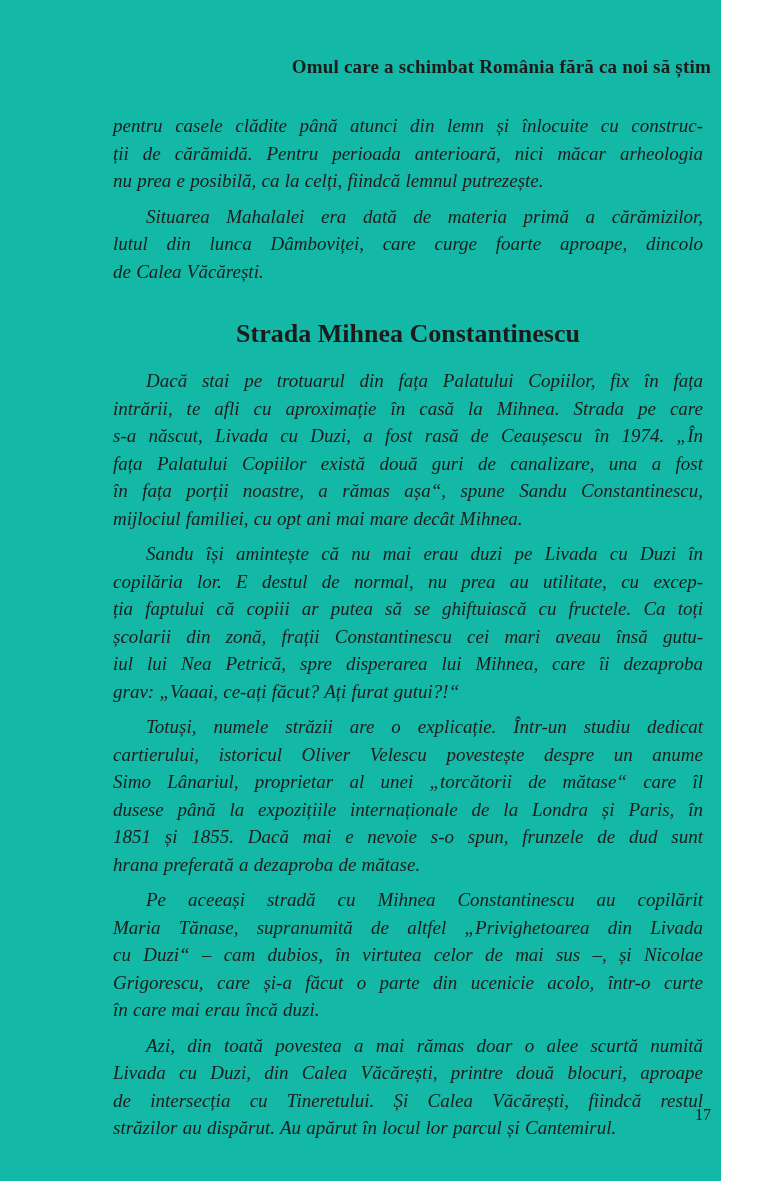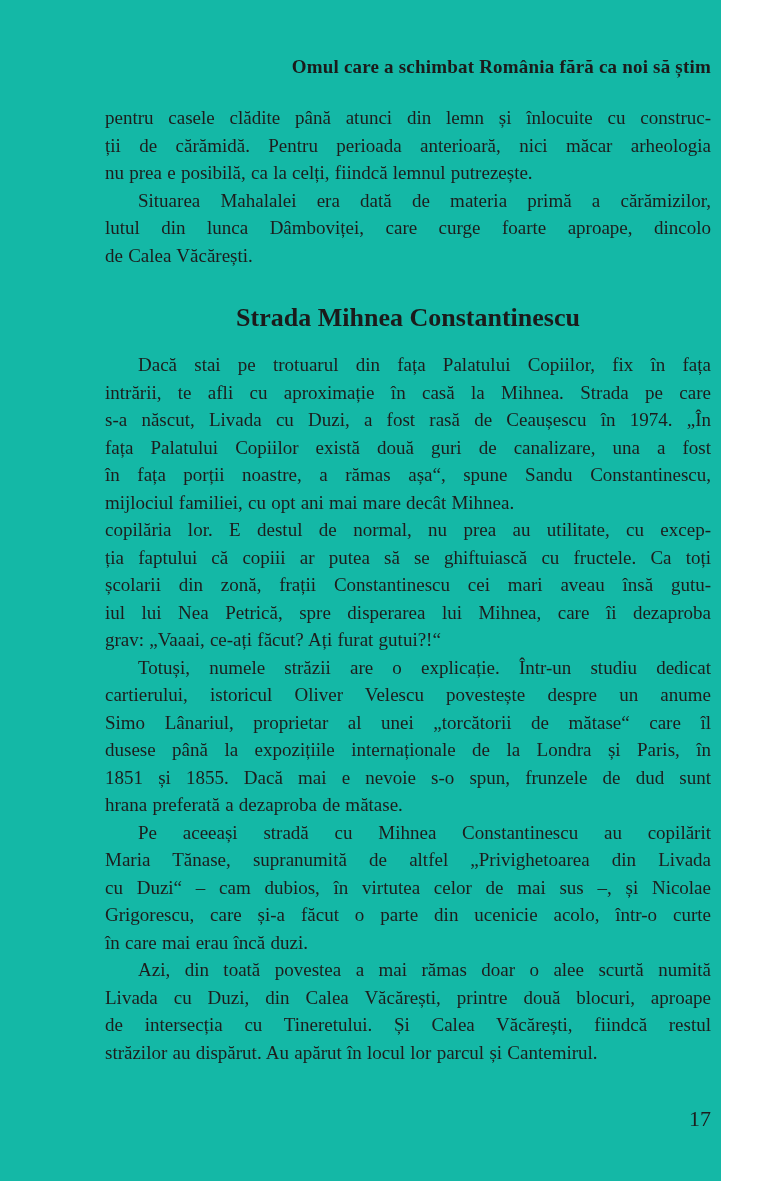--- a/index.html
+++ b/index.html
@@ -28,22 +28,23 @@
     letter-spacing: 0.2px;
     color: #1b1b1b;
   }
   .content {
     position: absolute;
     top: 104px;
     left: 105px;
     width: 606px;
   }
   .para {
-    margin: 0;
+    margin: 8px;
     padding: 0;
+    font-style: italic;
   }
   .line {
     font-size: 19px;
     line-height: 27.5px;
     text-align: justify;
     text-align-last: justify;
     word-spacing: 0.5px;
     color: #1d1d1d;
   }
   .line.last {
@@ -59,21 +60,21 @@
     font-weight: 700;
     color: #1b1b1b;
     text-align: center;
   }
   .page-number {
     position: absolute;
     top: 1106px;
     left: 105px;
     width: 606px;
     text-align: right;
-    font-size: 22px;
+    font-size: 16px;
     color: #1d1d1d;
   }
 </style>
 </head>
 <body>
 
 <div class="page">
 
   <div class="running-head">Omul care a schimbat România fără ca noi să știm</div>
 
@@ -96,20 +97,21 @@
     <div class="para">
       <div class="line first-indent">Dacă stai pe trotuarul din fața Palatului Copiilor, fix în fața</div>
       <div class="line">intrării, te afli cu aproximație în casă la Mihnea. Strada pe care</div>
       <div class="line">s-a născut, Livada cu Duzi, a fost rasă de Ceaușescu în 1974. „În</div>
       <div class="line">fața Palatului Copiilor există două guri de canalizare, una a fost</div>
       <div class="line">în fața porții noastre, a rămas așa“, spune Sandu Constantinescu,</div>
       <div class="line last">mijlociul familiei, cu opt ani mai mare decât Mihnea.</div>
     </div>
 
     <div class="para">
+      <div class="line first-indent">Sandu își amintește că nu mai erau duzi pe Livada cu Duzi în</div>
       <div class="line">copilăria lor. E destul de normal, nu prea au utilitate, cu excep-</div>
       <div class="line">ția faptului că copiii ar putea să se ghiftuiască cu fructele. Ca toți</div>
       <div class="line">școlarii din zonă, frații Constantinescu cei mari aveau însă gutu-</div>
       <div class="line">iul lui Nea Petrică, spre disperarea lui Mihnea, care îi dezaproba</div>
       <div class="line last">grav: „Vaaai, ce-ați făcut? Ați furat gutui?!“</div>
     </div>
 
     <div class="para">
       <div class="line first-indent">Totuși, numele străzii are o explicație. Într-un studiu dedicat</div>
       <div class="line">cartierului, istoricul Oliver Velescu povestește despre un anume</div>

